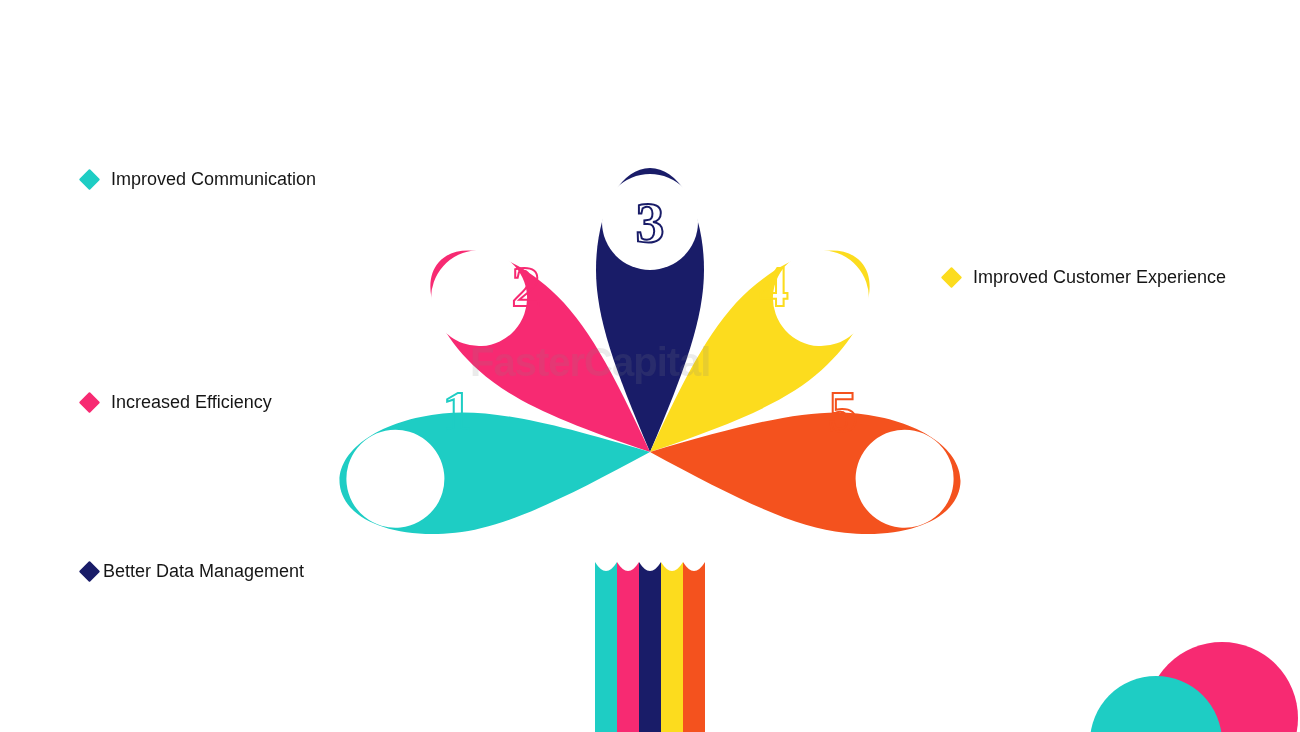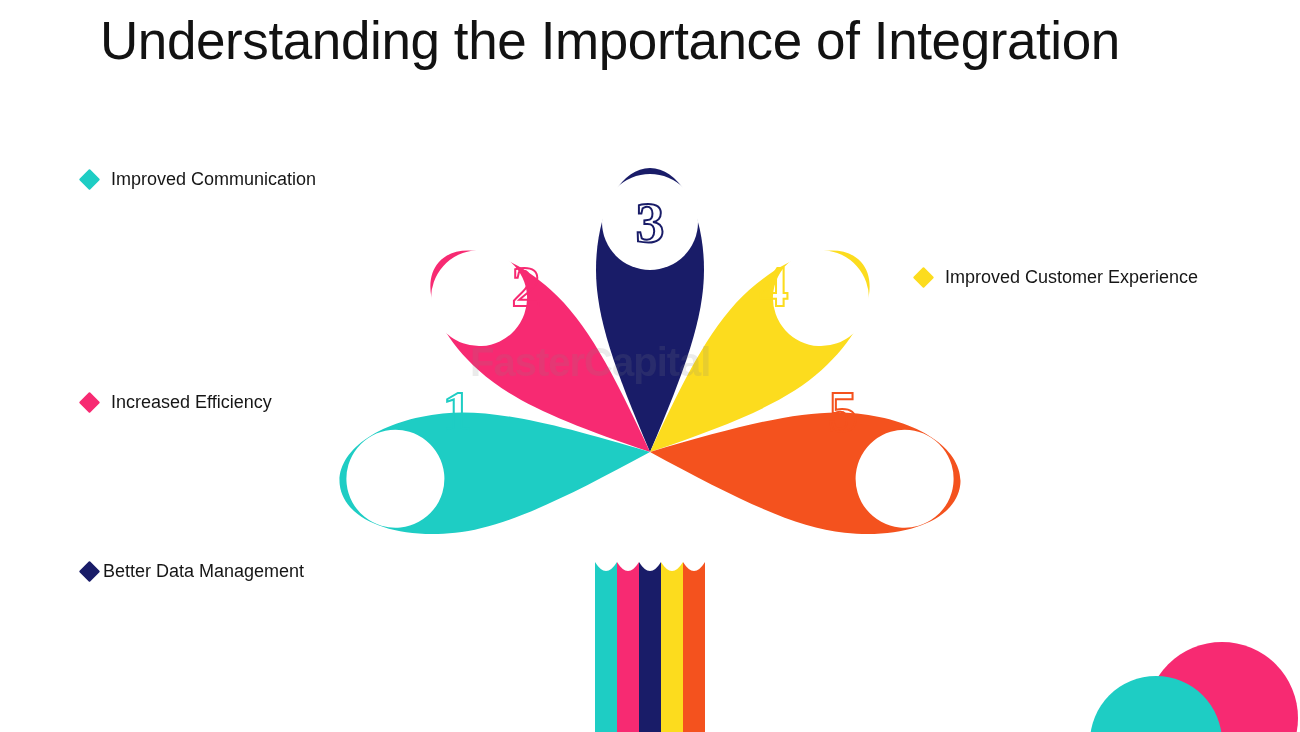--- a/index.html
+++ b/index.html
@@ -53,21 +53,21 @@
     line-height: 32px;
     color: #161616;
     font-weight: 400;
     max-width: 270px;
   }
   .label-text.wide { max-width: 300px; }
 
   #label-0 { left: 82px; top: 163px; }
   #label-1 { left: 82px; top: 375px; margin-top: 11px; }
   #label-2 { left: 82px; top: 555px; gap: 6px; }
-  #label-3 { left: 916px; top: 261px; }
+  #label-3 { left: 944px; top: 261px; }
   #label-4 { left: 942px; top: 458px; }
 
   
   #graphic {
     position: absolute;
     left: 0;
     top: 0;
     width: 1300px;
     height: 732px;
     pointer-events: none;
@@ -103,21 +103,20 @@
     border-radius: 50%;
   }
   #deco .c-pink  { width: 152px; height: 152px; right: 2px;  bottom: -62px; }
   #deco .c-teal  { width: 132px; height: 132px; right: 78px; bottom: -76px; }
 </style>
 </head>
 <body>
 
 <div id="slide">
 
-  <div id="title" style="color: rgb(18, 18, 18);">Understanding the Importance of Integration</div>
 
   <div id="graphic">
     <svg width="1300" height="732" viewBox="0 0 1300 732" xmlns="http://www.w3.org/2000/svg">
 
       <g>
         <path d="M650,452
                  C 615,370 596,318 596,270
                  C 596,211 620,168 650,168
                  C 680,168 704,211 704,270
                  C 704,318 685,370 650,452 Z" fill="#191C68"></path>

